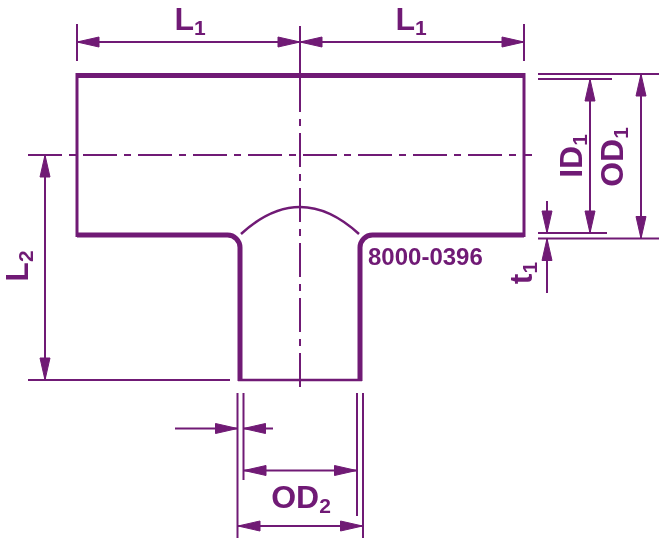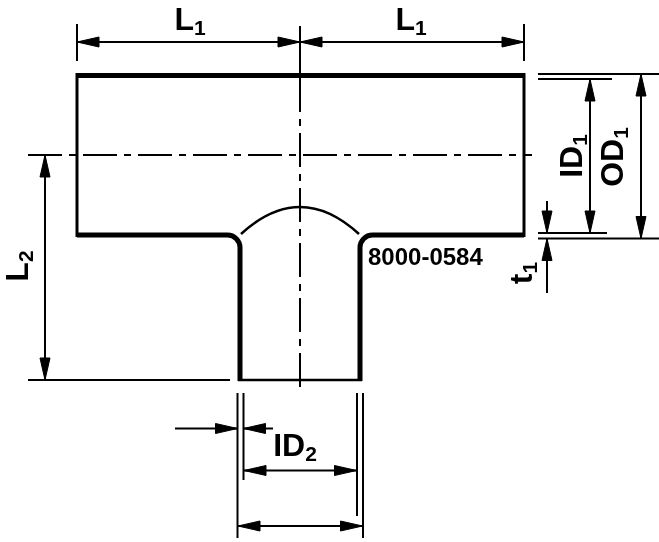--- a/index.html
+++ b/index.html
@@ -29,21 +29,21 @@
     position:absolute;
     font-weight:bold;
     font-size:24px;
     line-height:24px;
     white-space:nowrap;
   }
 </style>
 </head>
 <body>
 
-<div class="stage" id="stage" style="color: #000000; background: rgb(255, 255, 255);">
+<div class="stage" id="stage" style="color: #701a75; background: rgb(255, 255, 255);">
 
   <svg width="659" height="542" viewBox="0 0 659 542">
 
     <g stroke="currentColor" fill="none">
 
       <path d="M77,75.5 H524" stroke-width="5"></path>
 
       <path d="M77,235 H227.5 A12.5,12.5 0 0 1 240,247.5 V381" stroke-width="5"></path>
 
       <path d="M524,235 H372.5 A12.5,12.5 0 0 0 360,247.5 V381" stroke-width="5"></path>
@@ -139,20 +139,20 @@
 
   <div class="lbl rot" style="left:562px;top:139px;width:100px;">
     <span>OD</span><sub>1</sub>
   </div>
 
   <div class="lbl rot" style="left:486px;top:255px;width:70px;">
     <span>t</span><sub>1</sub>
   </div>
 
 
-  <div class="lbl" style="left:245px;top:427px;width:100px;">
-    <span>ID</span><sub>2</sub>
+
+  <div class="lbl" style="left:246px;top:479px;width:110px;">
+    <span>OD</span><sub>2</sub>
   </div>
 
-
-  <div class="partnum" style="left:368px;top:245px;">8000-0584</div>
+  <div class="partnum" style="left:368px;top:245px;">8000-0396</div>
 
 </div>
 
 </body></html>

